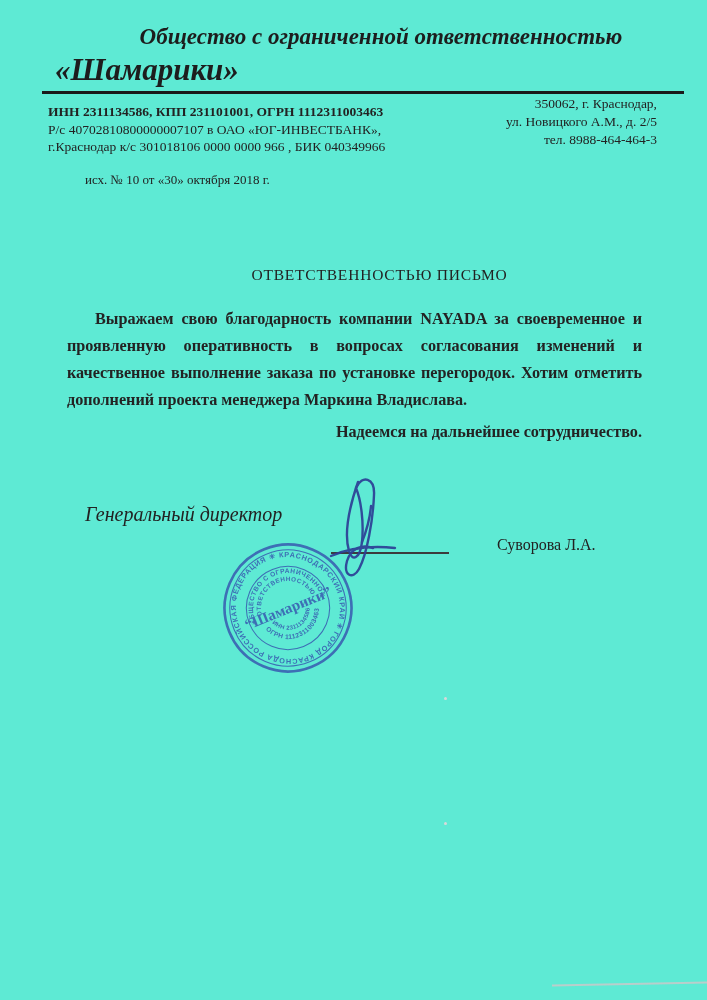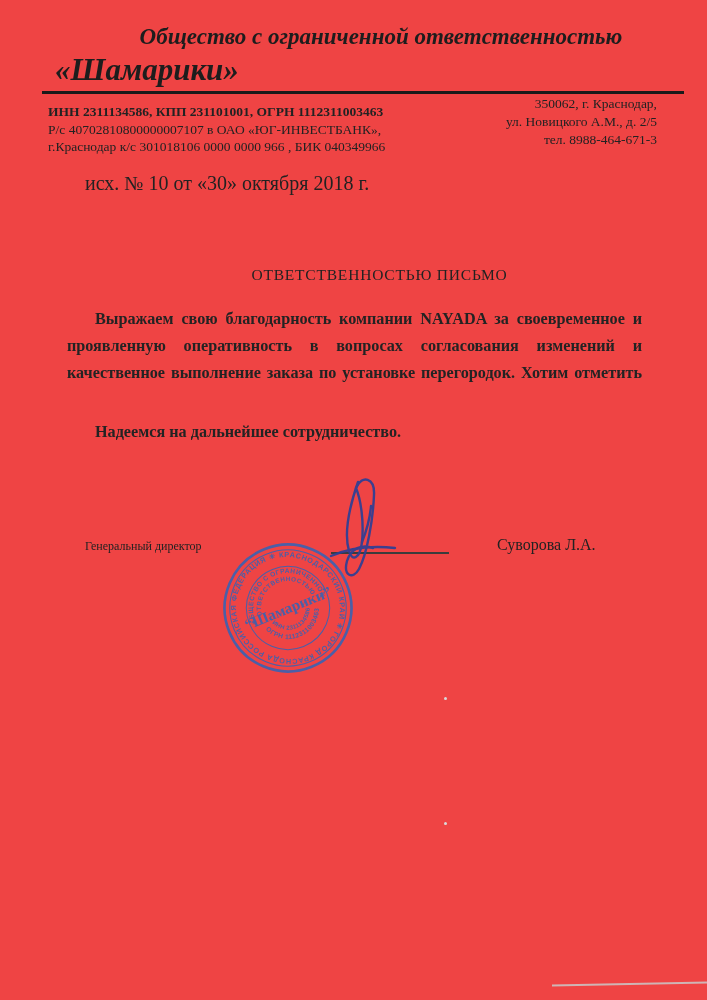--- a/index.html
+++ b/index.html
@@ -1,20 +1,20 @@
 <!DOCTYPE html>
 <html><head>
 <meta charset="utf-8">
 <style>
   html,body{margin:0;padding:0;background:#ffffff;}
   .page{
     position:relative;
     width:707px;height:1000px;
     margin:0 auto;
-    background:#ef4444;
+    background:#5eead4;
     overflow:hidden;
     font-family:"Liberation Serif", serif;
     color:#222;
   }
   
   .org-type{
     position:absolute;top:24px;left:55px;right:0;
     text-align:center;
     font-size:23px;font-weight:bold;font-style:italic;
     color:#1d1d1d;
@@ -34,41 +34,41 @@
   }
   .requisites .line-0{font-weight:bold;}
   .contacts{
     position:absolute;top:95px;right:50px;
     text-align:right;
     font-size:13.5px;line-height:18px;color:#222;margin-left:31px;
   }
   
   .ref-line{
     position:absolute;top:172px;left:85px;
-    font-size:20px;color:#222;
+    font-size:13px;color:#222;
   }
   .doc-title{
     position:absolute;top:266px;left:52px;right:0;
     text-align:center;
     font-size:15.5px;letter-spacing:0.8px;color:#222;
   }
   
   .body-text{
     position:absolute;left:67px;width:575px;
     font-size:16.2px;line-height:27px;color:#232323;font-weight:bold;
   }
   .p1{top:306px;}
   .p2{top:419px;}
   .jline{text-align:justify;text-align-last:justify;}
   .jline.last{text-align-last:left;}
-  .indent{text-indent:28px;}
+  .indent{text-indent:28px;text-align:right;}
   
   .sig-position{
-    position:absolute;top:534px;left:85px;
-    font-size:12px;line-height:25px;color:#222;
+    position:absolute;top:502px;left:85px;
+    font-size:20px;line-height:25px;color:#222;font-style:italic;
   }
   .signer-name{
     position:absolute;top:536px;left:497px;
     font-size:16px;color:#222;text-align:center;
   }
   .sig-rule{
     position:absolute;top:552px;left:331px;width:118px;height:1.5px;
     background:#3c3c3c;
   }
   .signature-svg{
@@ -115,31 +115,32 @@
 
   <div class="requisites">
     <div class="line-0">ИНН 2311134586, КПП 231101001, ОГРН 1112311003463</div>
     <div class="line-1">Р/с  40702810800000007107 в ОАО «ЮГ-ИНВЕСТБАНК»,</div>
     <div class="line-2">г.Краснодар  к/с  301018106 0000 0000 966 , БИК 040349966</div>
   </div>
 
   <div class="contacts">
     <div>350062, г. Краснодар,</div>
     <div>ул. Новицкого А.М., д. 2/5</div>
-    <div>тел. 8988-464-671-3</div>
+    <div>тел. 8988-464-464-3</div>
   </div>
 
   <div class="ref-line">исх. № 10 от «30» октября 2018 г.</div>
 
   <div class="doc-title">ОТВЕТСТВЕННОСТЬЮ ПИСЬМО</div>
 
   <div class="body-text p1">
     <div class="jline indent">Выражаем свою благодарность компании NAYADA за своевременное и</div>
     <div class="jline">проявленную оперативность в вопросах согласования изменений и</div>
     <div class="jline">качественное выполнение заказа по установке перегородок. Хотим отметить</div>
+    <div class="jline last">дополнений проекта менеджера Маркина Владислава.</div>
   </div>
   <div class="body-text p2">
     <div class="indent">Надеемся на дальнейшее сотрудничество.</div>
   </div>
 
   <div class="sig-position">
     <div>Генеральный директор</div>
   </div>
 
   <div class="sig-rule"></div>

